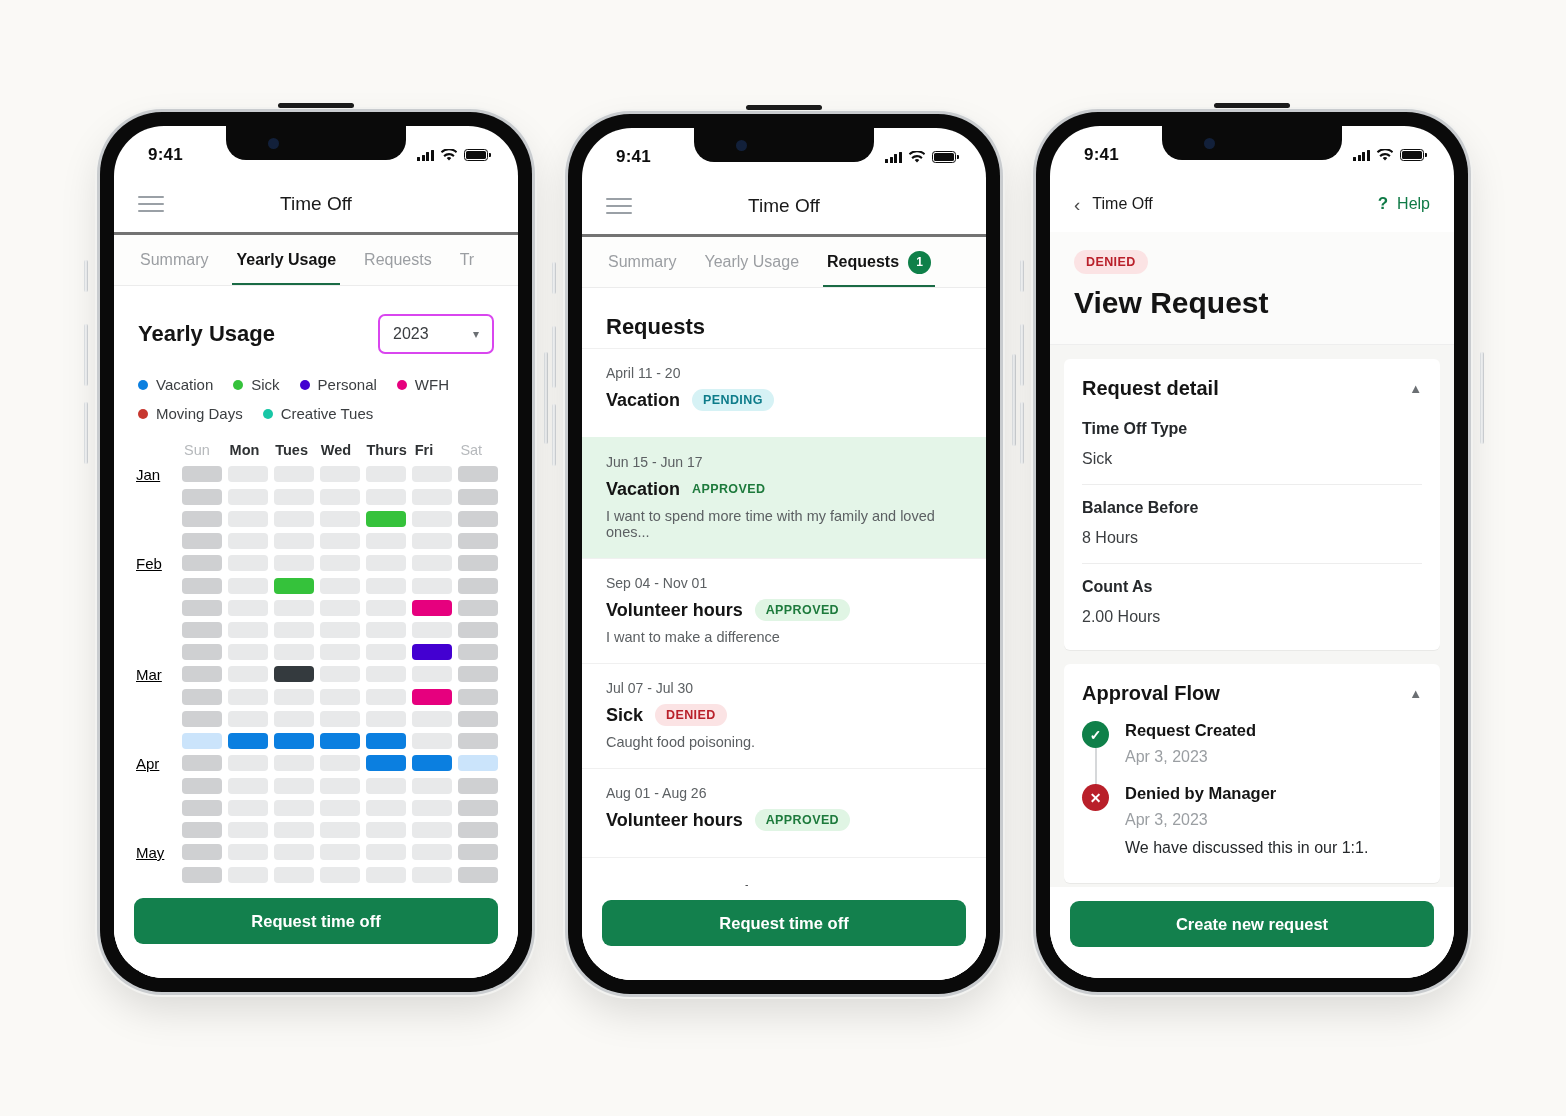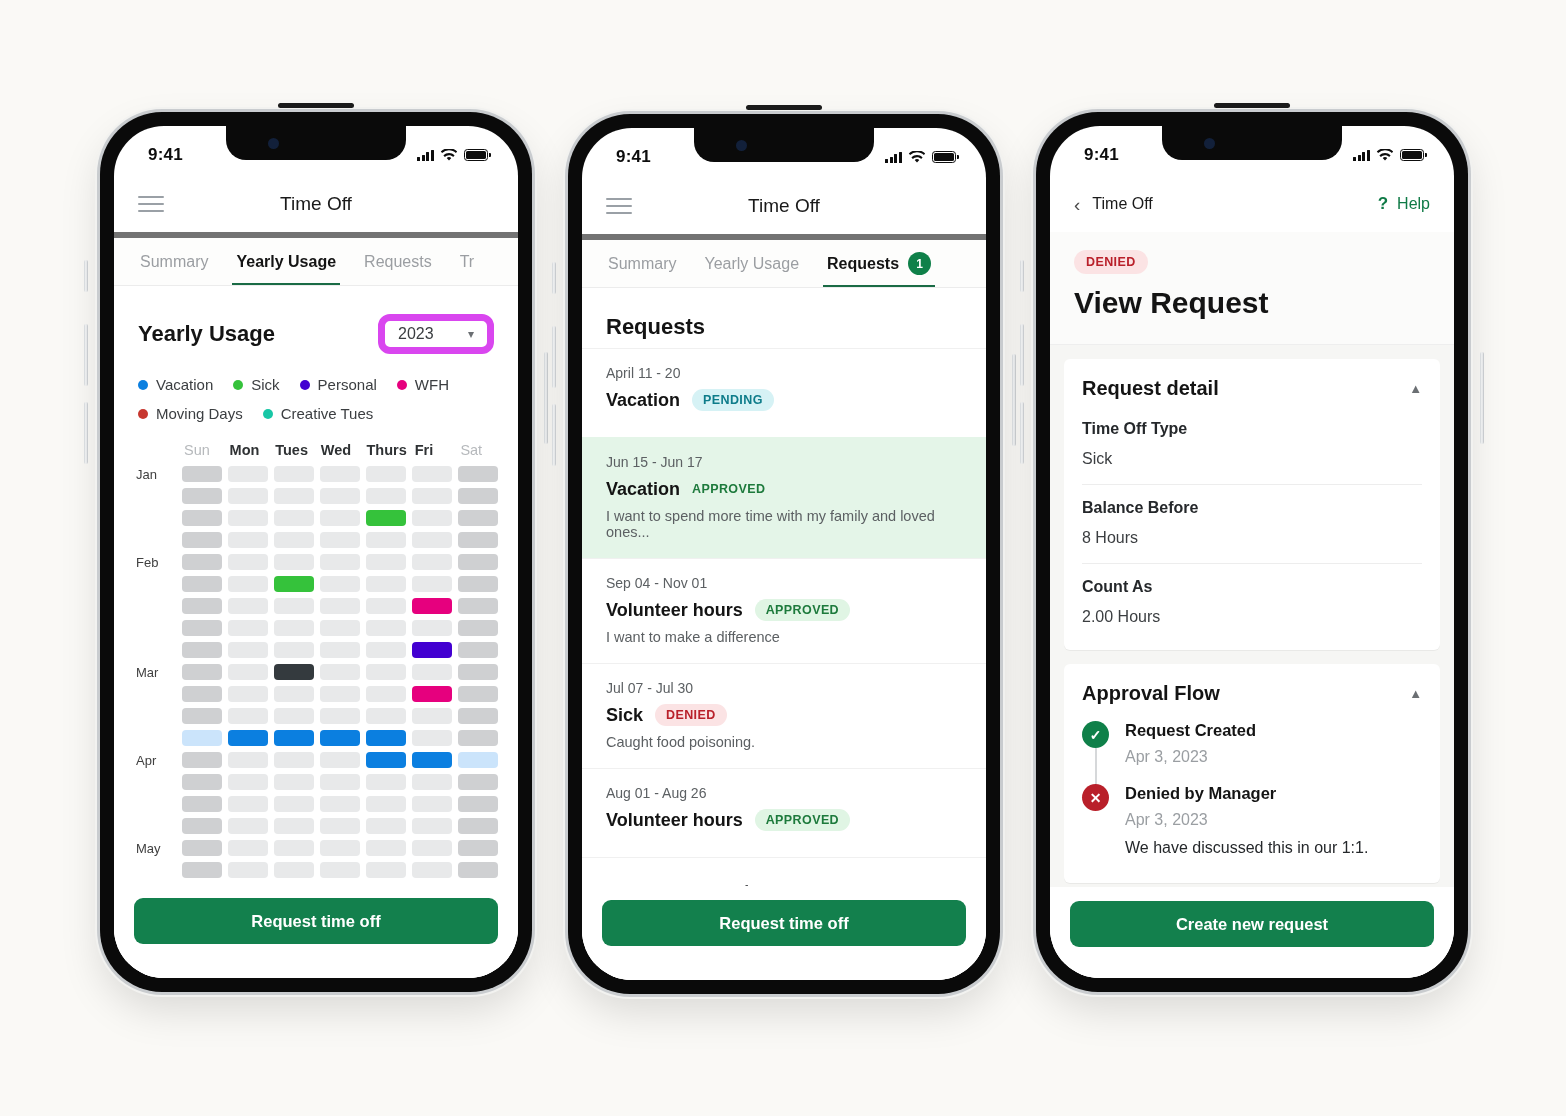--- a/index.html
+++ b/index.html
@@ -90,21 +90,21 @@
     font-size: 19px; font-weight: 500; color: #1a1a1a; pointer-events: none;
   }
   .nav-back { display:flex; align-items:center; gap:12px; font-size:16px; color:#1a1a1a; }
   .chev-left { font-size:19px; color:#4a4a4a; line-height:1; }
   .nav-help { margin-left:auto; display:flex; align-items:center; gap:9px; color:#0f7a46; font-size:16px; }
   .qmark { color:#0f7a46; font-weight:700; font-size:17px; }
 
   
   .tabs {
     display: flex; align-items: flex-end; gap: 0;
-    border-top: 6px solid #737373; border-bottom: 1px solid #ececec;
+    border-top: 3px solid #737373; border-bottom: 1px solid #ececec;
     background: #fdfdfc; height: 54px; padding: 0 12px; overflow: hidden;
   }
   .tab {
     padding: 0 14px; height: 100%; display:flex; align-items:center; gap:9px;
     font-size: 16px; color: #9b9ea2; white-space: nowrap; position: relative;
   }
   .tab.active { color:#141414; font-weight:700; }
   .tab.active::after {
     content:""; position:absolute; left:10px; right:10px; bottom:0;
     height:2.5px; background:#1a6b45;
@@ -115,36 +115,36 @@
     display:flex; align-items:center; justify-content:center; padding:0 7px;
   }
 
   
   .body { position: relative; background:#fff; height: calc(100% - 160px); overflow:hidden; }
 
   
   .yu-head { display:flex; align-items:center; justify-content:space-between; padding: 28px 24px 0 24px; }
   .yu-title { font-size: 22px; font-weight: 700; color:#141414; }
   .yu-select {
-    width: 116px; height: 40px; border:7px solid #d946ef; border-radius:12px;
+    width: 116px; height: 40px; border:2px solid #d946ef; border-radius:7px;
     display:flex; align-items:center; justify-content:space-between;
     padding: 8px 13px; font-size:16px; color:#3a3d40; background:#fff;
   }
   .yu-select .cv { font-size:12px; color:#6b6f73; }
 
   .legend { padding: 22px 24px 0 24px; display:flex; flex-wrap:wrap; column-gap:20px; row-gap:12px; max-width: 400px;}
   .legend-item { display:flex; align-items:center; gap:8px; font-size:15px; color:#3b3e41; }
   .dot { width:10px; height:10px; border-radius:50%; flex:none; }
 
   .cal { padding: 20px 20px 0 22px; }
   .cal-head { display:grid; grid-template-columns: 40px repeat(7, 1fr); gap:6px; margin-bottom:8px; }
   .cal-head div { font-size:14.5px; font-weight:600; color:#2f3234; text-align:left; padding-left:2px; }
   .cal-head div.we { color:#b6b9bc; font-weight:500; }
   .cal-grid { display:grid; grid-template-columns: 40px repeat(7, 1fr); gap:6px 6px; }
-  .mlabel { font-size:13px; color:#404040; display:flex; align-items:center; }
+  .mlabel { font-size:15px; color:#000000; display:flex; align-items:center;text-decoration:underline; }
   .cell { height: 16px; border-radius:4px; background:#e8e9ea; }
   .cell.we { background:#cfd0d2; }
 
   .cta-wrap { position:absolute; left:0; right:0; bottom:0; padding: 14px 20px 34px; background:#fff; }
   .cta {
     width:100%; height:46px; border-radius:9px; background:#13804d; color:#fff;
     display:flex; align-items:center; justify-content:center;
     font-size:16.5px; font-weight:600; border:none;
   }
 

